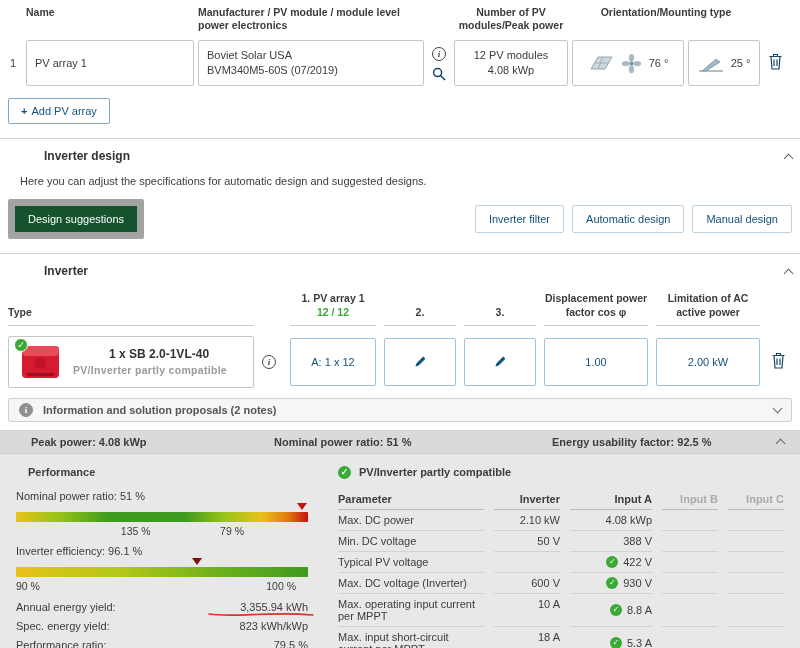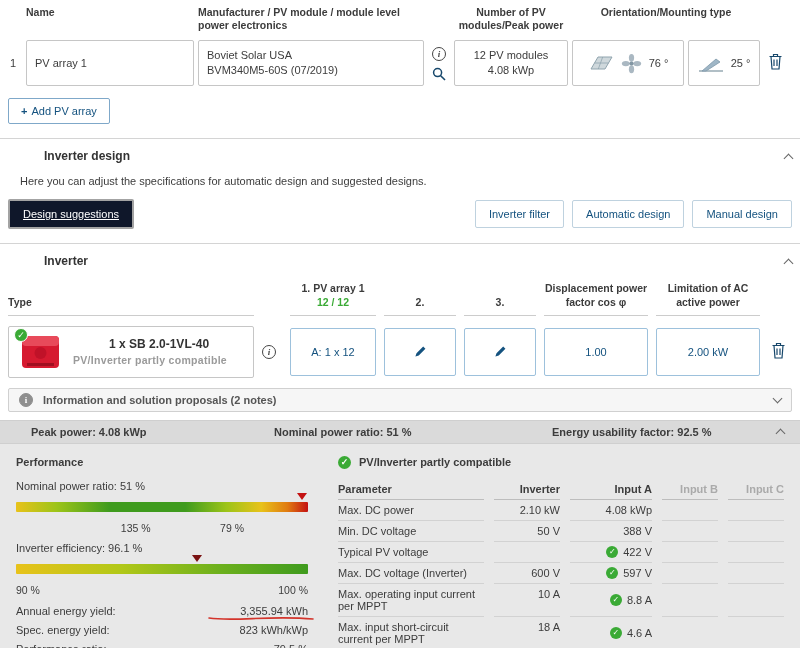--- a/index.html
+++ b/index.html
@@ -65,21 +65,21 @@
   .chev {
     display:inline-block; width:7px; height:7px;
     border-right:1.6px solid #666; border-bottom:1.6px solid #666; cursor:pointer;
   }
   .chev.up { transform:rotate(-135deg); margin-top:4px; }
   .chev.down { transform:rotate(45deg); margin-bottom:3px; }
   .head-spacer { flex:1; }
   .desc { margin-top:12px; color:#3c3c3c;margin-left:12px; }
   .btn-row { display:flex; gap:8px; margin-top:12px; align-items:center; }
   .btn { font-family:inherit; font-size:11px; border-radius:2px; padding:7px 13px; cursor:pointer; }
-  .btn.primary { background:#0f172a; border:2px solid #a3a3a3; color:#fff;text-decoration:underline; }
+  .btn.primary { background:#14532d; border:7px solid #a3a3a3; color:#fff; }
   .btn.outline { background:#fff; border:1px solid #bfd2df; color:#14527f; }
   .btn-row .spacer { flex:1; }
 
   
   .inv-grid {
     display:grid;
     grid-template-columns:246px 20px 86px 72px 72px 104px 104px 20px;
     column-gap:8px; align-items:center; margin-top:14px;
   }
   .inv-grid.headers { align-items:end; }
@@ -113,36 +113,36 @@
   .results { margin-top:8px; background:#e8e8e8; }
   .results-head {
     background:#dadada; border-top:1px solid #cfcfcf; border-bottom:1px solid #cfcfcf;
     display:flex; align-items:center; padding:5px 16px; font-weight:bold; font-size:11px;
   }
   .results-head .c1 { width:258px;padding-left:15px; }
   .results-head .c2 { width:252px; }
   .results-head .c3 { flex:1;padding-left:26px; }
   .results-body { display:flex; padding:12px 16px 14px 16px; gap:30px; }
   .perf-col { width:292px; flex:0 0 292px; }
-  .perf-col h3 { font-size:11px; font-weight:bold; margin-bottom:12px; }
+  .perf-col h3 { font-size:11px; font-weight:bold; margin-bottom:12px;margin-left:12px; }
   .bar-label { margin-bottom:3px; }
   .bar-wrap { position:relative; height:10px; margin-top:10px; }
   .bar { height:10px; border-radius:1px; }
   .bar1 { background:linear-gradient(90deg,#e8c21a 0%,#9cc419 14%,#3f9b1e 32%,#3f9b1e 58%,#9cc419 72%,#e8c21a 84%,#e07a10 93%,#c41212 100%); }
   .bar2 { background:linear-gradient(90deg,#e8c21a 0%,#b3c818 35%,#6cb01d 70%,#3f9b1e 100%); }
   .marker {
     position:absolute; top:-9px; width:0; height:0;
     border-left:5px solid transparent; border-right:5px solid transparent; border-top:7px solid #c41212;
     transform:translateX(-50%);
   }
   .marker.dark { border-top-color:#7a1212; }
-  .bar-ticks { position:relative; height:14px; margin-top:10px; font-size:10.5px; }
+  .bar-ticks { position:relative; height:14px; margin-top:3px; font-size:10.5px; }
   .bar-ticks .t { position:absolute; transform:translateX(-50%); }
   .bar-ticks .t.edge-l { left:0; transform:none; }
-  .bar-ticks .t.edge-r { right:0; transform:none; }
+  .bar-ticks .t.edge-r { right:12px; transform:none; }
   .stat-row { display:flex; margin-top:7px; align-items:baseline; }
   .stat-row .lbl { flex:1; }
   .stat-row .val { width:95px; text-align:right; position:relative; }
   .annot-underline { position:absolute; left:-6px; bottom:-6px; pointer-events:none; }
 
   .compat-col { flex:1; }
   .compat-title { display:flex; align-items:center; gap:8px; font-weight:bold; margin-bottom:10px; }
   .check {
     width:13px; height:13px; border-radius:50%; background:#3aaa35; color:#fff;
     font-size:9px; line-height:13px; text-align:center; display:inline-block; flex:0 0 13px;
@@ -407,39 +407,39 @@
                 <span class="small-check">✓</span>
                 <span>422 V</span>
               </div>
             <div class="ct-cell"></div>
               <div class="ct-cell"></div>
 
             <div class="ct-cell">Max. DC voltage (Inverter)</div>
             <div class="ct-cell r">600 V</div>
             <div class="ct-cell a-val">
                 <span class="small-check">✓</span>
-                <span>597 V</span>
+                <span>930 V</span>
               </div>
             <div class="ct-cell"></div>
               <div class="ct-cell"></div>
 
             <div class="ct-cell">Max. operating input current per MPPT</div>
             <div class="ct-cell r">10 A</div>
             <div class="ct-cell a-val">
                 <span class="small-check">✓</span>
                 <span>8.8 A</span>
               </div>
             <div class="ct-cell"></div>
               <div class="ct-cell"></div>
 
             <div class="ct-cell">Max. input short-circuit current per MPPT</div>
             <div class="ct-cell r">18 A</div>
             <div class="ct-cell a-val">
                 <span class="small-check">✓</span>
-                <span>4.6 A</span>
+                <span>5.3 A</span>
               </div>
             <div class="ct-cell"></div>
               <div class="ct-cell"></div>
           </div>
         </div>
       </div>
     </div>
   </section>
 
 </div>

